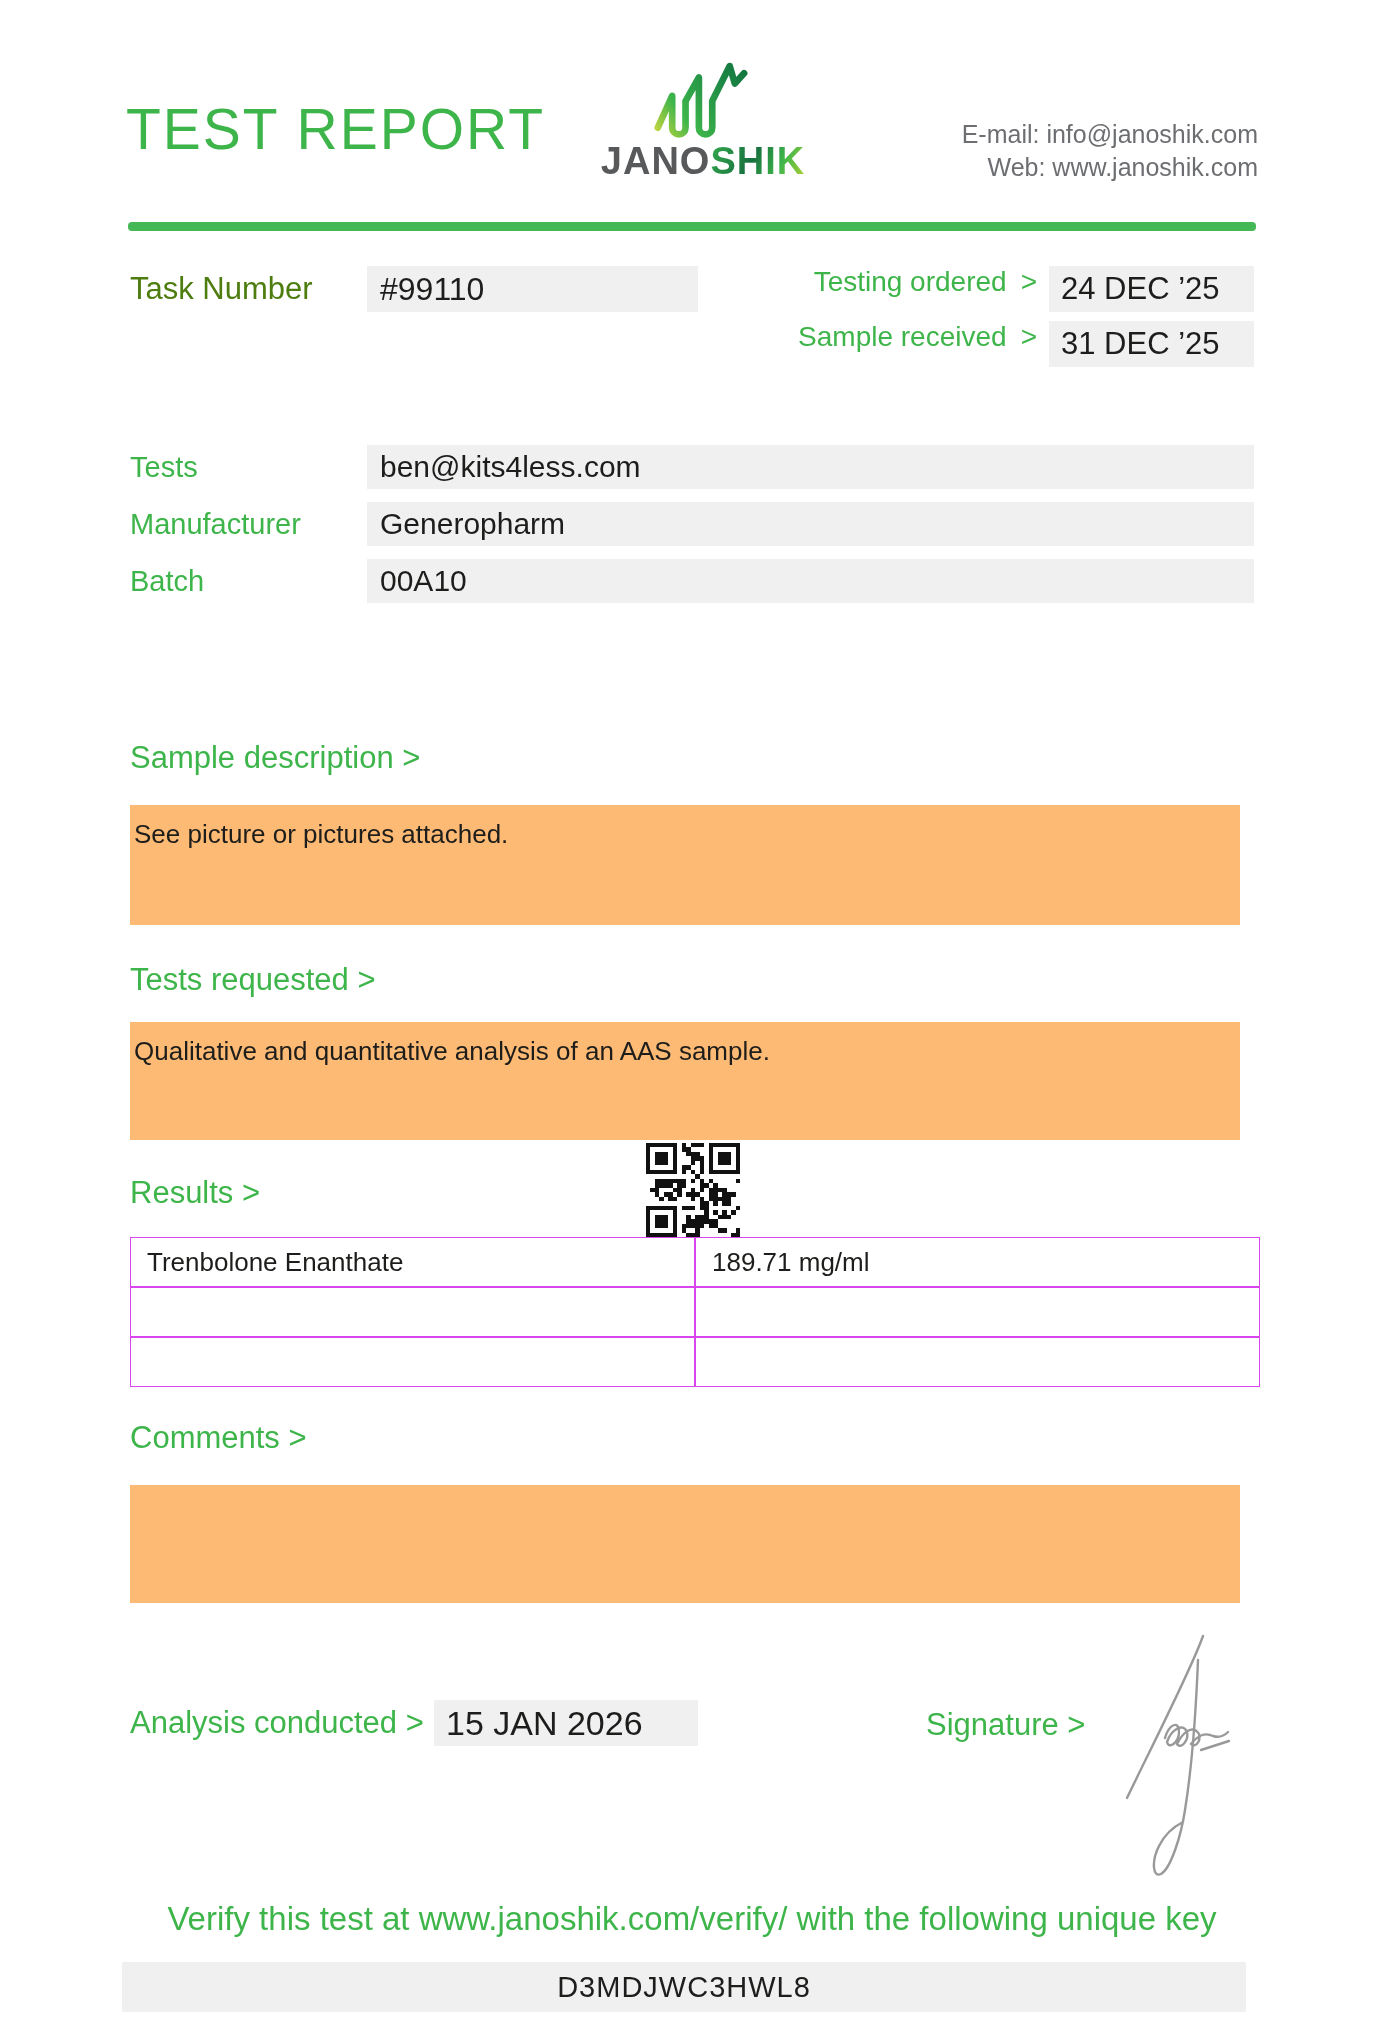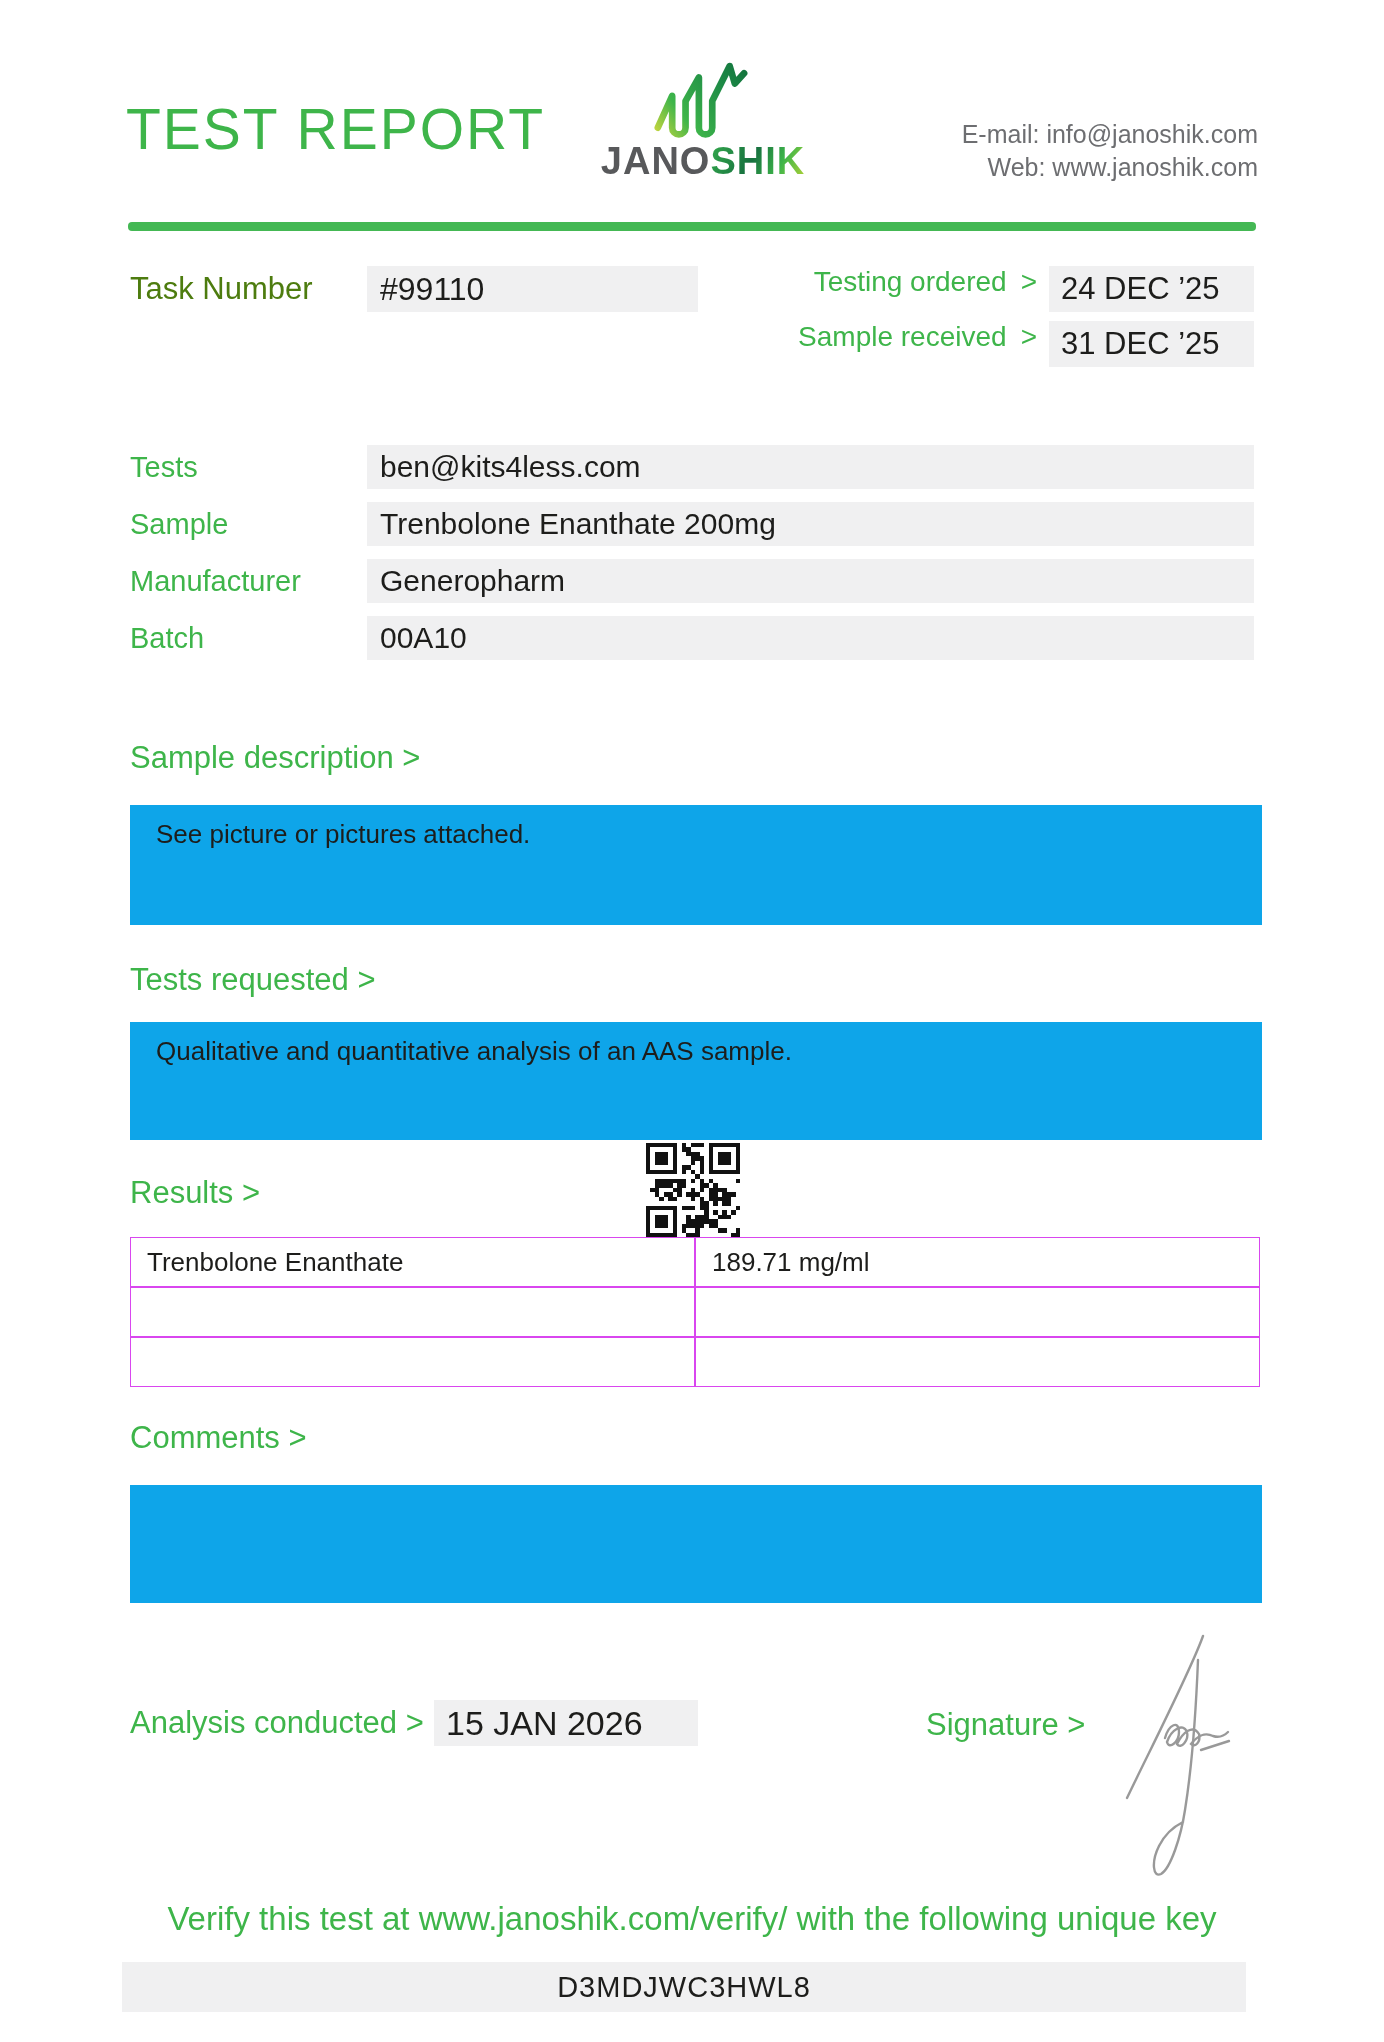--- a/index.html
+++ b/index.html
@@ -29,22 +29,22 @@
   .date-arrow{color:#3eb54a;font-size:28px;margin:0 12px 0 14px;}
   .date-box{width:193px;height:46px;background:#f0f0f1;font-size:31px;line-height:46px;padding-left:12px;white-space:nowrap;}
   
   .details{position:absolute;left:130px;top:445px;width:1124px;}
   .detail-row{position:relative;height:44px;margin-bottom:13px;}
   .detail-label{position:absolute;left:0;top:0;line-height:44px;font-size:29px;color:#3eb54a;white-space:nowrap;}
   .detail-value{position:absolute;left:237px;top:0;width:874px;height:44px;background:#f0f0f1;
                 line-height:44px;font-size:30px;padding-left:13px;white-space:nowrap;}
   
   .sec-head{position:absolute;left:130px;font-size:31px;color:#3eb54a;white-space:nowrap;}
-  .sec-box{position:absolute;left:130px;width:1089px;background:#0ea5e9;font-size:26px;
-           padding:14px 17px 0 26px;color:#1d1d1b;}
+  .sec-box{position:absolute;left:130px;width:1089px;background:#fdba74;font-size:26px;
+           padding:14px 17px 0 4px;color:#1d1d1b;}
   .h-sampledesc{top:740px;} .box-sampledesc{top:805px;height:106px;}
   .h-tests{top:962px;}      .box-tests{top:1022px;height:104px;}
   .h-results{top:1175px;}
   .h-comments{top:1420px;}  .box-comments{top:1485px;height:104px;}
   
   .qr{position:absolute;left:646px;top:1143px;width:94px;height:94px;}
   
   .results-table{position:absolute;left:130px;top:1237px;width:1130px;border-collapse:separate;border-spacing:0;}
   .results-table td{border:1px solid #d946ef;height:48px;font-size:26px;padding:0 10px 0 16px;background:#fff;}
   .results-table td.c1{width:50%;}
@@ -100,24 +100,20 @@
   <div class="date-row r2">
     <span class="date-label">Sample received</span>
     <span class="date-arrow">&gt;</span>
     <span class="date-box">31 DEC ’25</span>
   </div>
 
   <div class="details">
     <div class="detail-row">
       <div class="detail-label">Tests</div>
       <div class="detail-value">ben@kits4less.com</div>
-    </div>
-    <div class="detail-row">
-      <div class="detail-label">Sample</div>
-      <div class="detail-value">Trenbolone Enanthate 200mg</div>
     </div>
     <div class="detail-row">
       <div class="detail-label">Manufacturer</div>
       <div class="detail-value">Generopharm</div>
     </div>
     <div class="detail-row">
       <div class="detail-label">Batch</div>
       <div class="detail-value">00A10</div>
     </div>
   </div>

